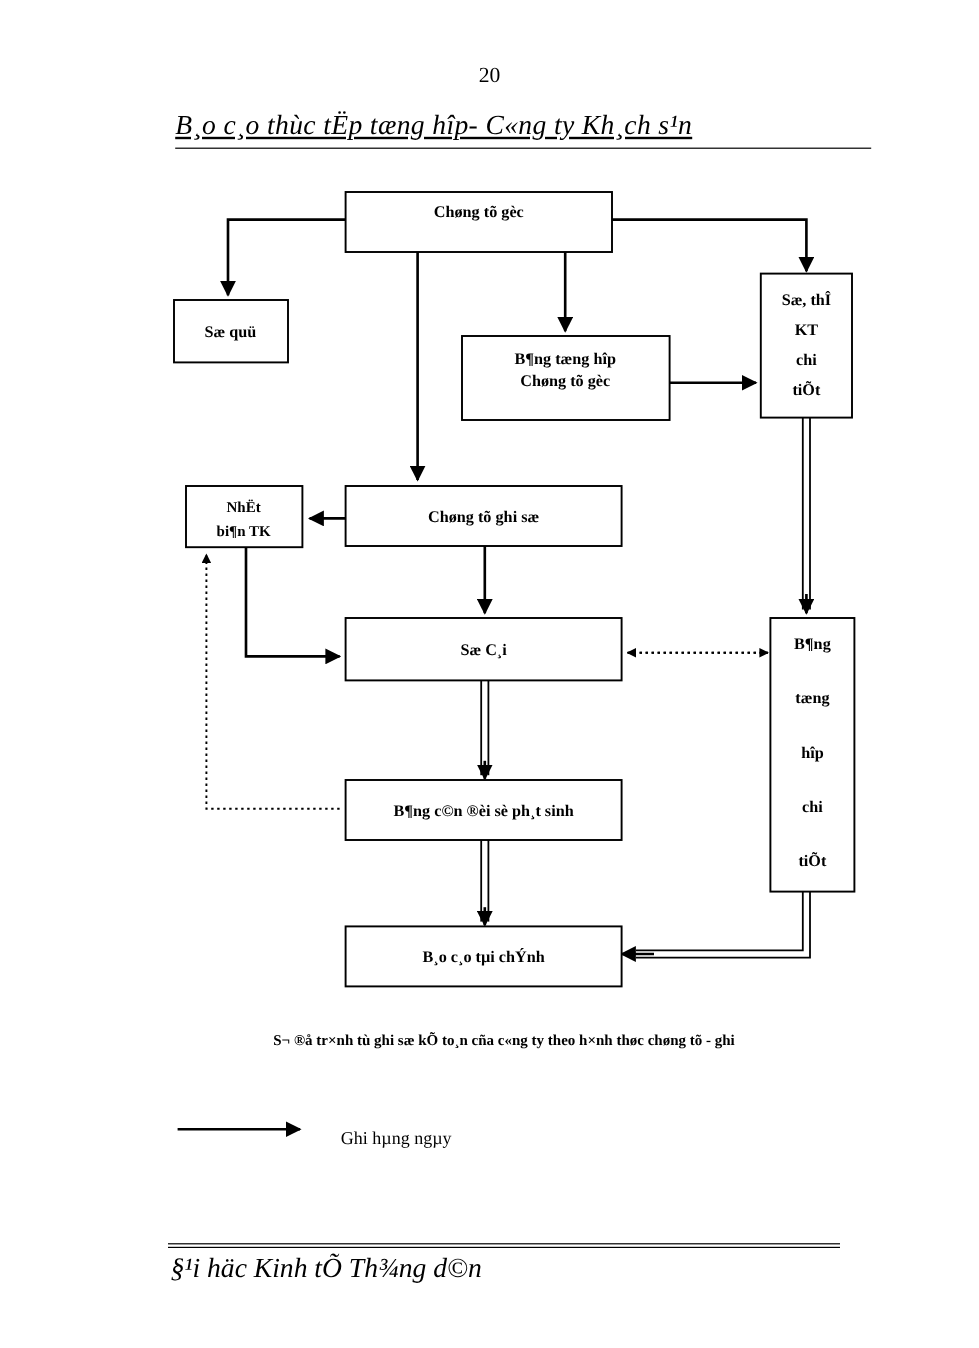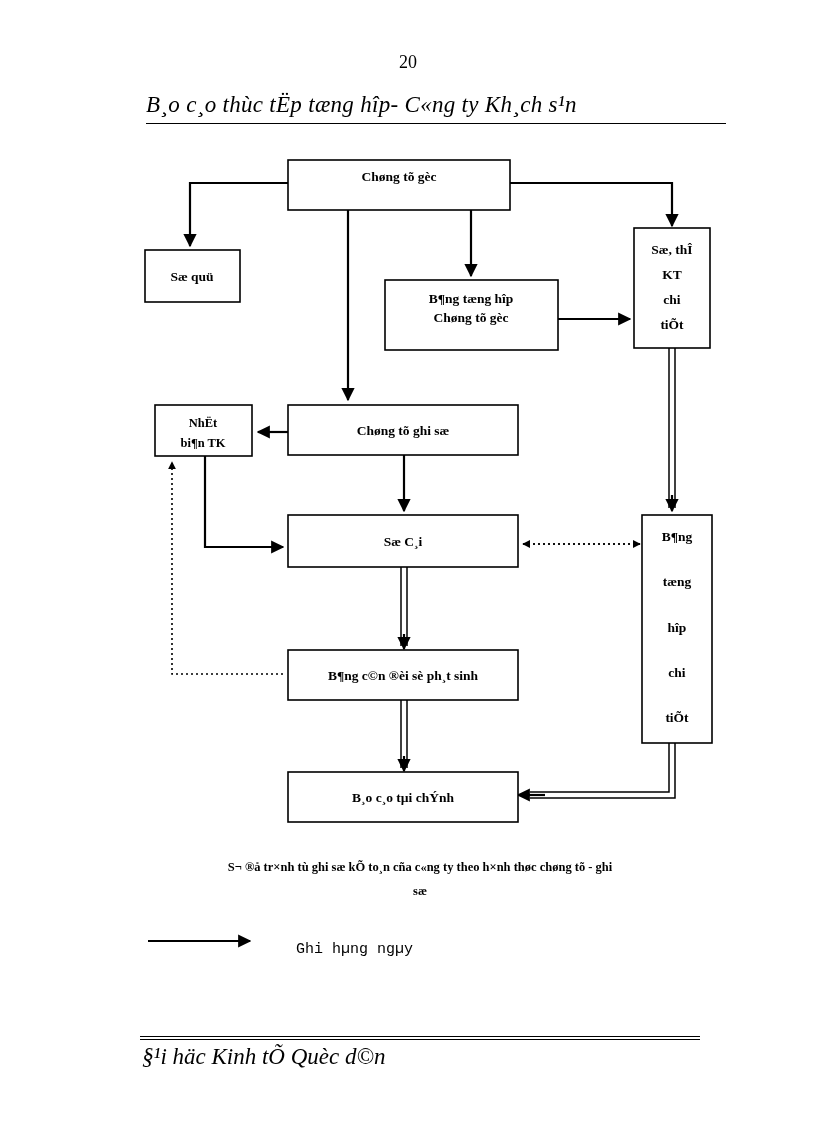--- a/index.html
+++ b/index.html
@@ -36,20 +36,21 @@
   .doc-title {
     position: absolute;
     top: 88px;
     left: 146px;
     width: 580px;
     font-family: "Liberation Serif", serif;
     font-style: italic;
     font-size: 23px;
     line-height: 34px;
     letter-spacing: 0.3px;
+    text-decoration: underline;
   }
   .doc-title .line1 {
     display: block;
     border-bottom: 1.5px solid #000;
     padding-bottom: 1px;
     white-space: nowrap;
   }
   .doc-title .line2 {
     display: block;
     white-space: nowrap;
@@ -114,23 +115,23 @@
     width: 420px;
     height: 40px;
   }
   .legend svg {
     position: absolute;
     top: 0;
     left: 0;
   }
   .legend-text {
     position: absolute;
-    left: 156px;
+    left: 144px;
     top: 16px;
-    font-family: Liberation Mono, monospace;
+    font-family: Liberation Serif, serif;
     font-size: 15px;
     white-space: nowrap;
   }
 
   
   .footer-rule {
     position: absolute;
     top: 1036px;
     left: 140px;
     width: 560px;
@@ -261,31 +262,30 @@
     </g>
 
     <g>
       <rect class="box" x="288" y="772" width="230" height="50"></rect>
       <text class="node-label" x="403" y="802">B¸o c¸o tµi chÝnh</text>
     </g>
   </svg>
 
   <div class="caption">
     <div>S¬ ®å tr×nh tù ghi sæ kÕ to¸n cña c«ng ty theo h×nh thøc chøng tõ - ghi</div>
-    <div>sæ</div>
   </div>
 
   <div class="legend">
     <svg width="200" height="40">
       <defs>
         <marker id="legend-arrow" viewBox="0 0 10 10" refX="9" refY="5" markerWidth="6" markerHeight="6" orient="auto-start-reverse">
           <path d="M 0 0 L 10 5 L 0 10 z" fill="#000"></path>
         </marker>
       </defs>
       <path d="M 8 16 L 110 16" stroke="#000" stroke-width="2.2" fill="none" marker-end="url(#legend-arrow)"></path>
     </svg>
     <div class="legend-text">Ghi hµng ngµy</div>
   </div>
 
   <div class="footer-rule"></div>
-  <div class="footer-text">§¹i häc Kinh tÕ Quèc d©n</div>
+  <div class="footer-text">§¹i häc Kinh tÕ Th¾ng d©n</div>
 
 </div>
 
 </body></html>

